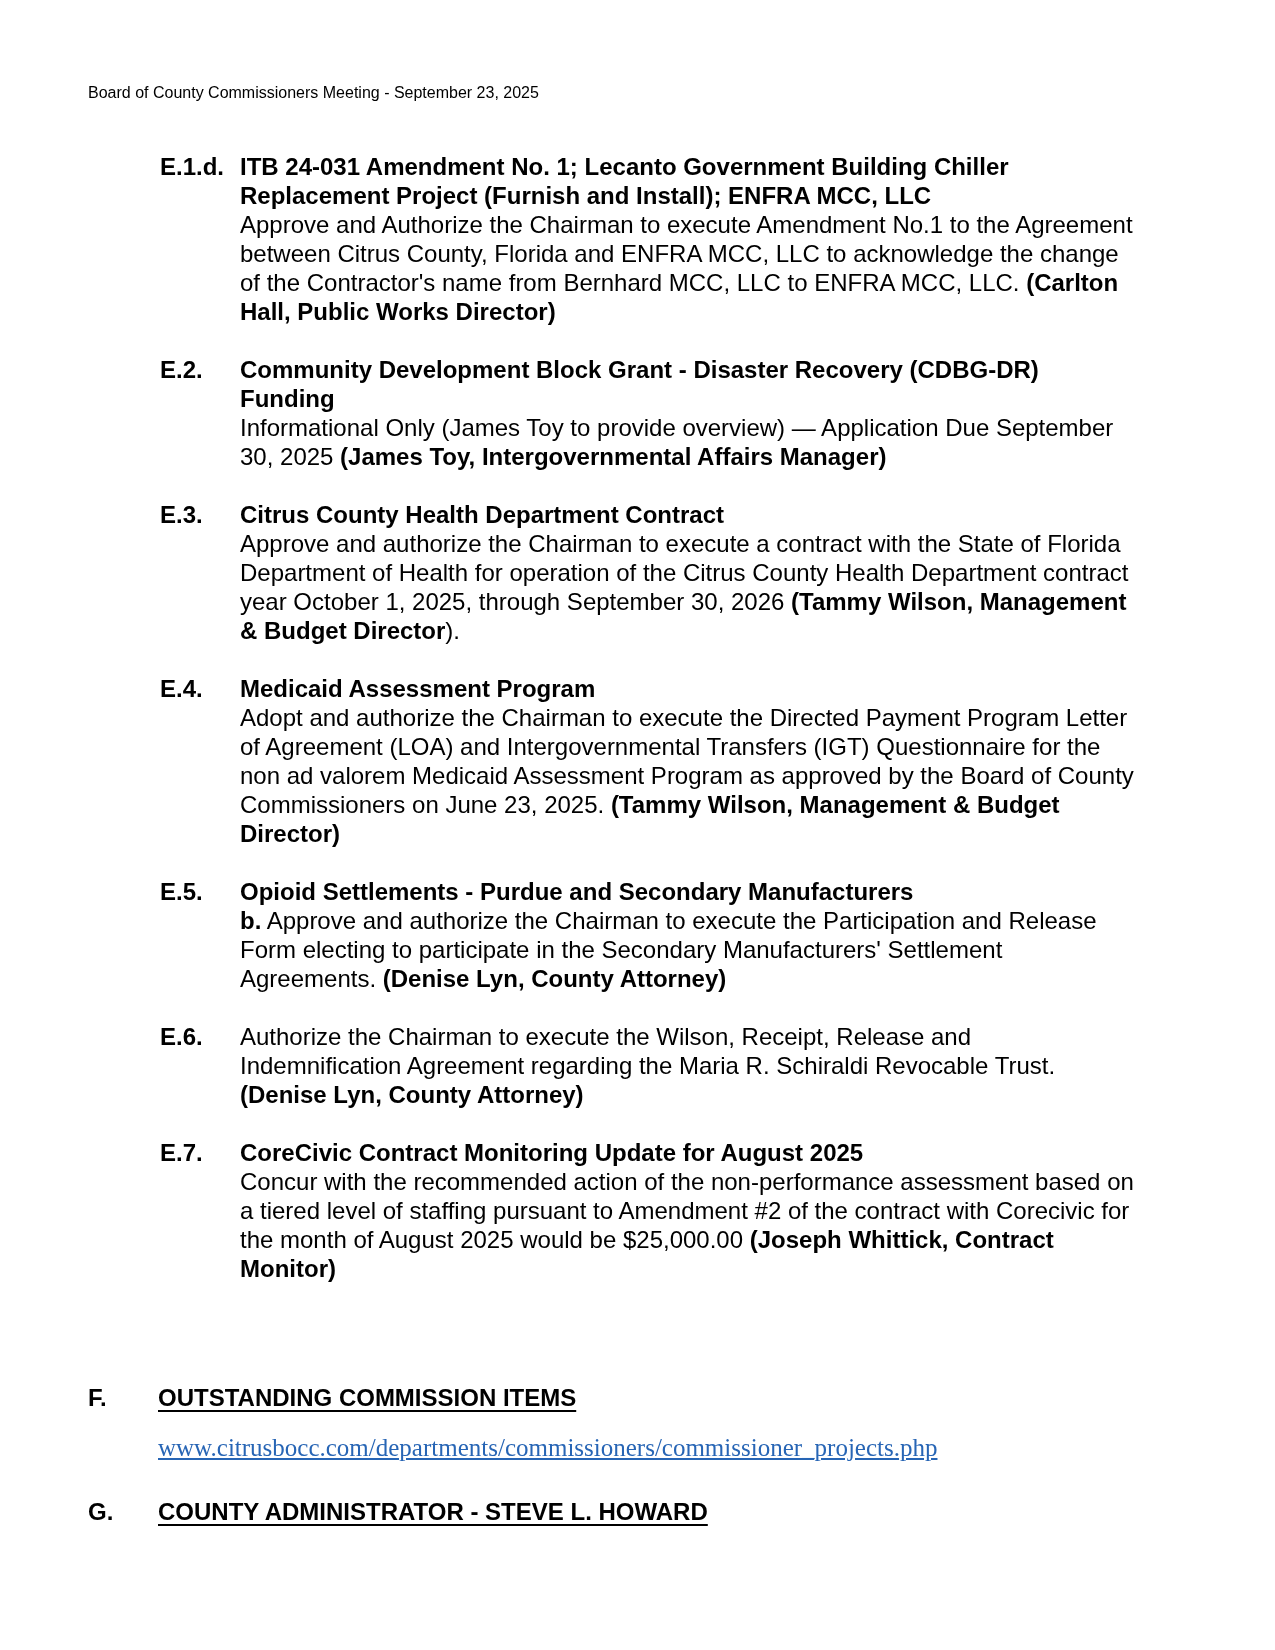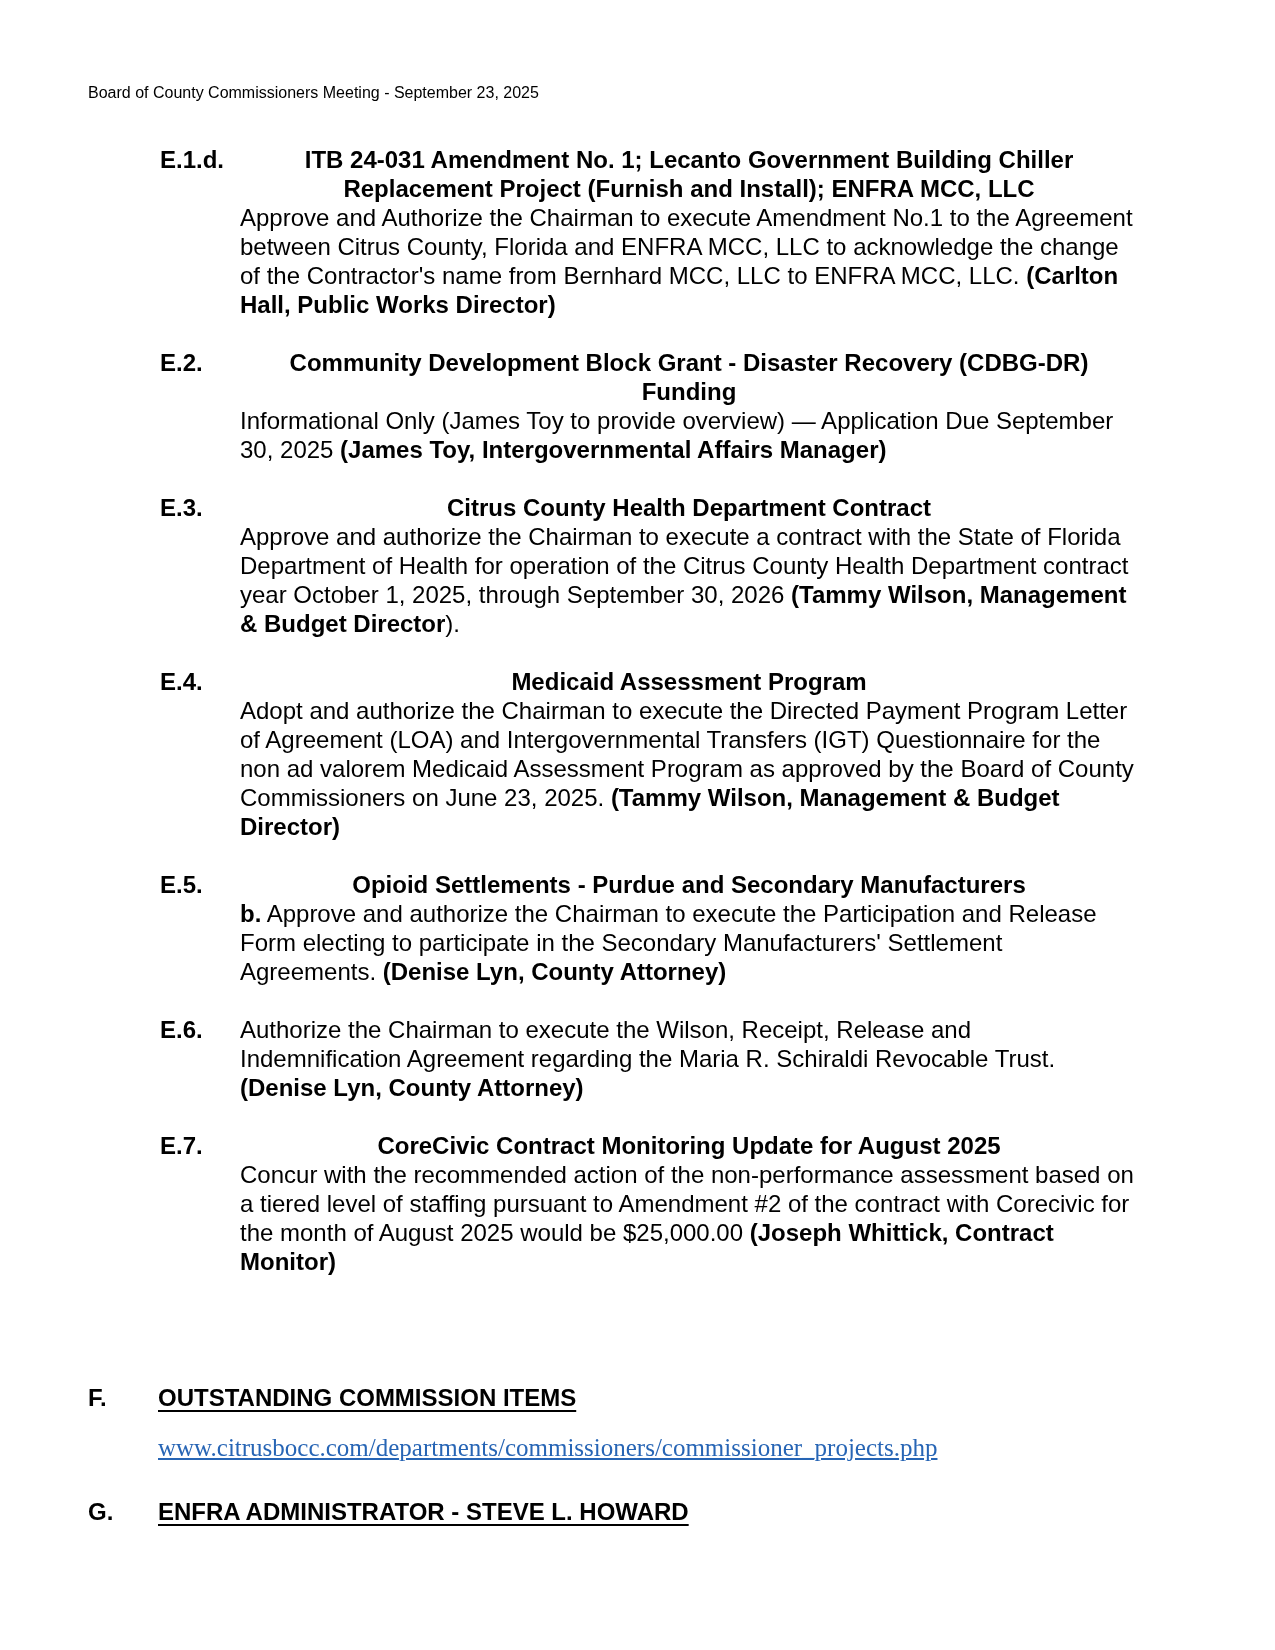--- a/index.html
+++ b/index.html
@@ -18,37 +18,37 @@
     position: absolute;
     left: 88px;
     top: 78px;
     font-size: 16px;
     line-height: 29px;
   }
 
   .items {
     position: absolute;
     left: 160px;
-    top: 145px;
+    top: 152px;
     width: 978px;
   }
   .item {
     display: flex;
     align-items: flex-start;
     margin-bottom: 29px;
     font-size: 24px;
     line-height: 29px;
   }
   .item-label {
     width: 80px;
     flex: 0 0 80px;
     font-weight: bold;
   }
   .item-content { width: 898px; }
-  .item-title { font-weight: bold; text-align: center; }
+  .item-title { font-weight: bold; }
   .b { font-weight: bold; }
 
   .sections {
     position: absolute;
     left: 88px;
     top: 1383px;
     width: 1080px;
     font-size: 24px;
     line-height: 30px;
   }
@@ -156,18 +156,18 @@
       <div class="section-link-row">
         <a class="section-link" style="color: rgb(39, 101, 181);">www.citrusbocc.com/departments/commissioners/commissioner_projects.php</a>
       </div>
     </div>
 
     <div class="section-gap"></div>
 
     <div>
       <div class="section-row">
         <div class="section-letter">G.</div>
-        <div class="section-title">ENFRA ADMINISTRATOR - STEVE L. HOWARD</div>
+        <div class="section-title">COUNTY ADMINISTRATOR - STEVE L. HOWARD</div>
       </div>
     </div>
 
   </div>
 </div>
 
 </body></html>

